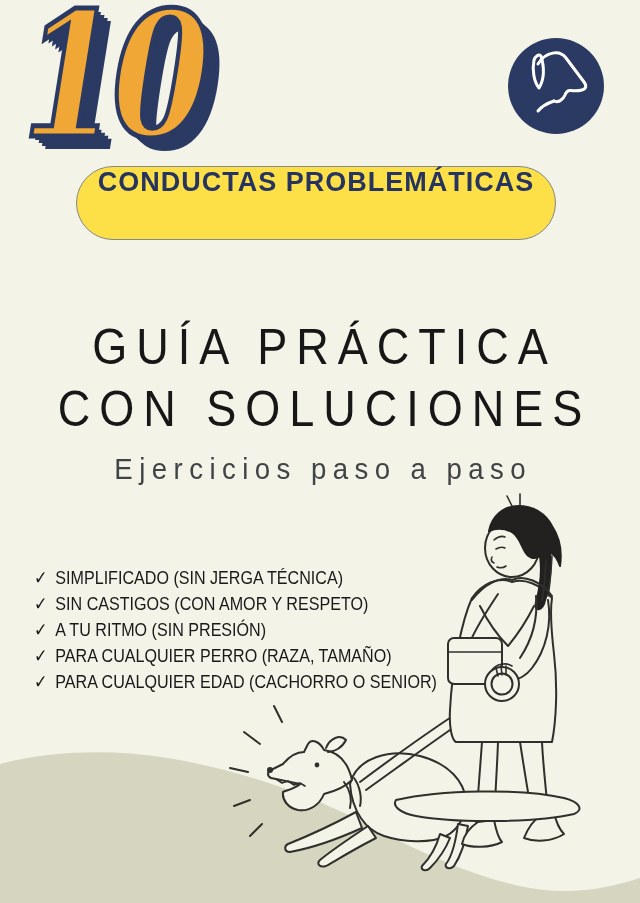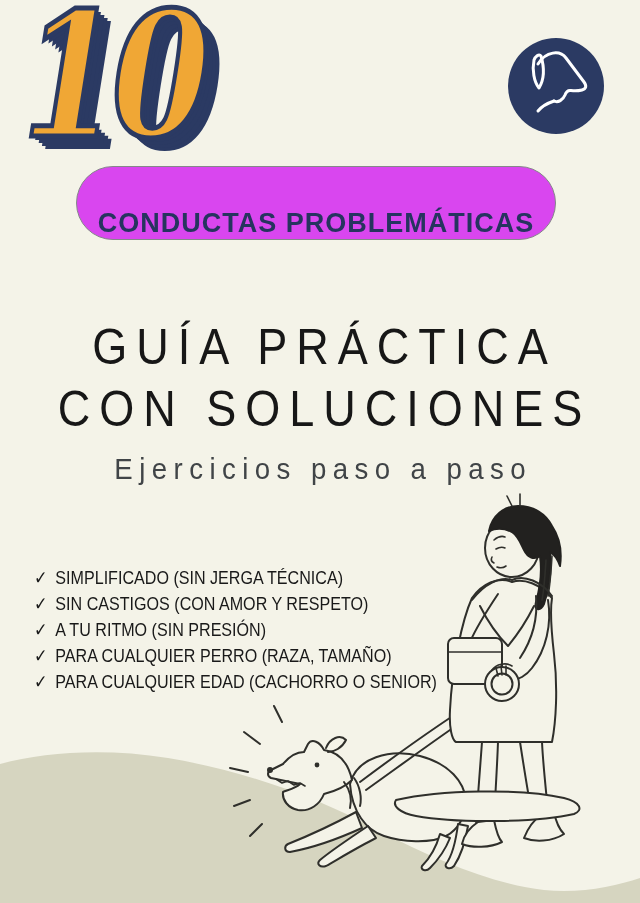--- a/index.html
+++ b/index.html
@@ -21,22 +21,22 @@
   }
   
   .logo{
     position:absolute;left:508px;top:38px;width:96px;height:96px;
     border-radius:50%;background:#2b3a63;
   }
   .logo svg{width:96px;height:96px;display:block;}
   
   .badge{
     position:absolute;left:76px;top:166px;width:480px;height:74px;
-    background:#d946ef;border:1.5px solid #85878a;border-radius:38px;
-    display:flex;align-items:flex-end;justify-content:center;box-sizing:border-box;
+    background:#fde047;border:1.5px solid #85878a;border-radius:38px;
+    display:flex;align-items:flex-start;justify-content:center;box-sizing:border-box;
   }
   .badge span{
     color:#26345f;font-weight:bold;font-size:27px;letter-spacing:1px;white-space:nowrap;
   }
   
   .title{
     position:absolute;left:0;top:316px;width:640px;text-align:center;
     color:#171717;font-weight:400;font-size:50px;line-height:62px;
     letter-spacing:10px;padding-left:10px;box-sizing:border-box;
     transform:scaleX(.9);transform-origin:center top;margin:0;

